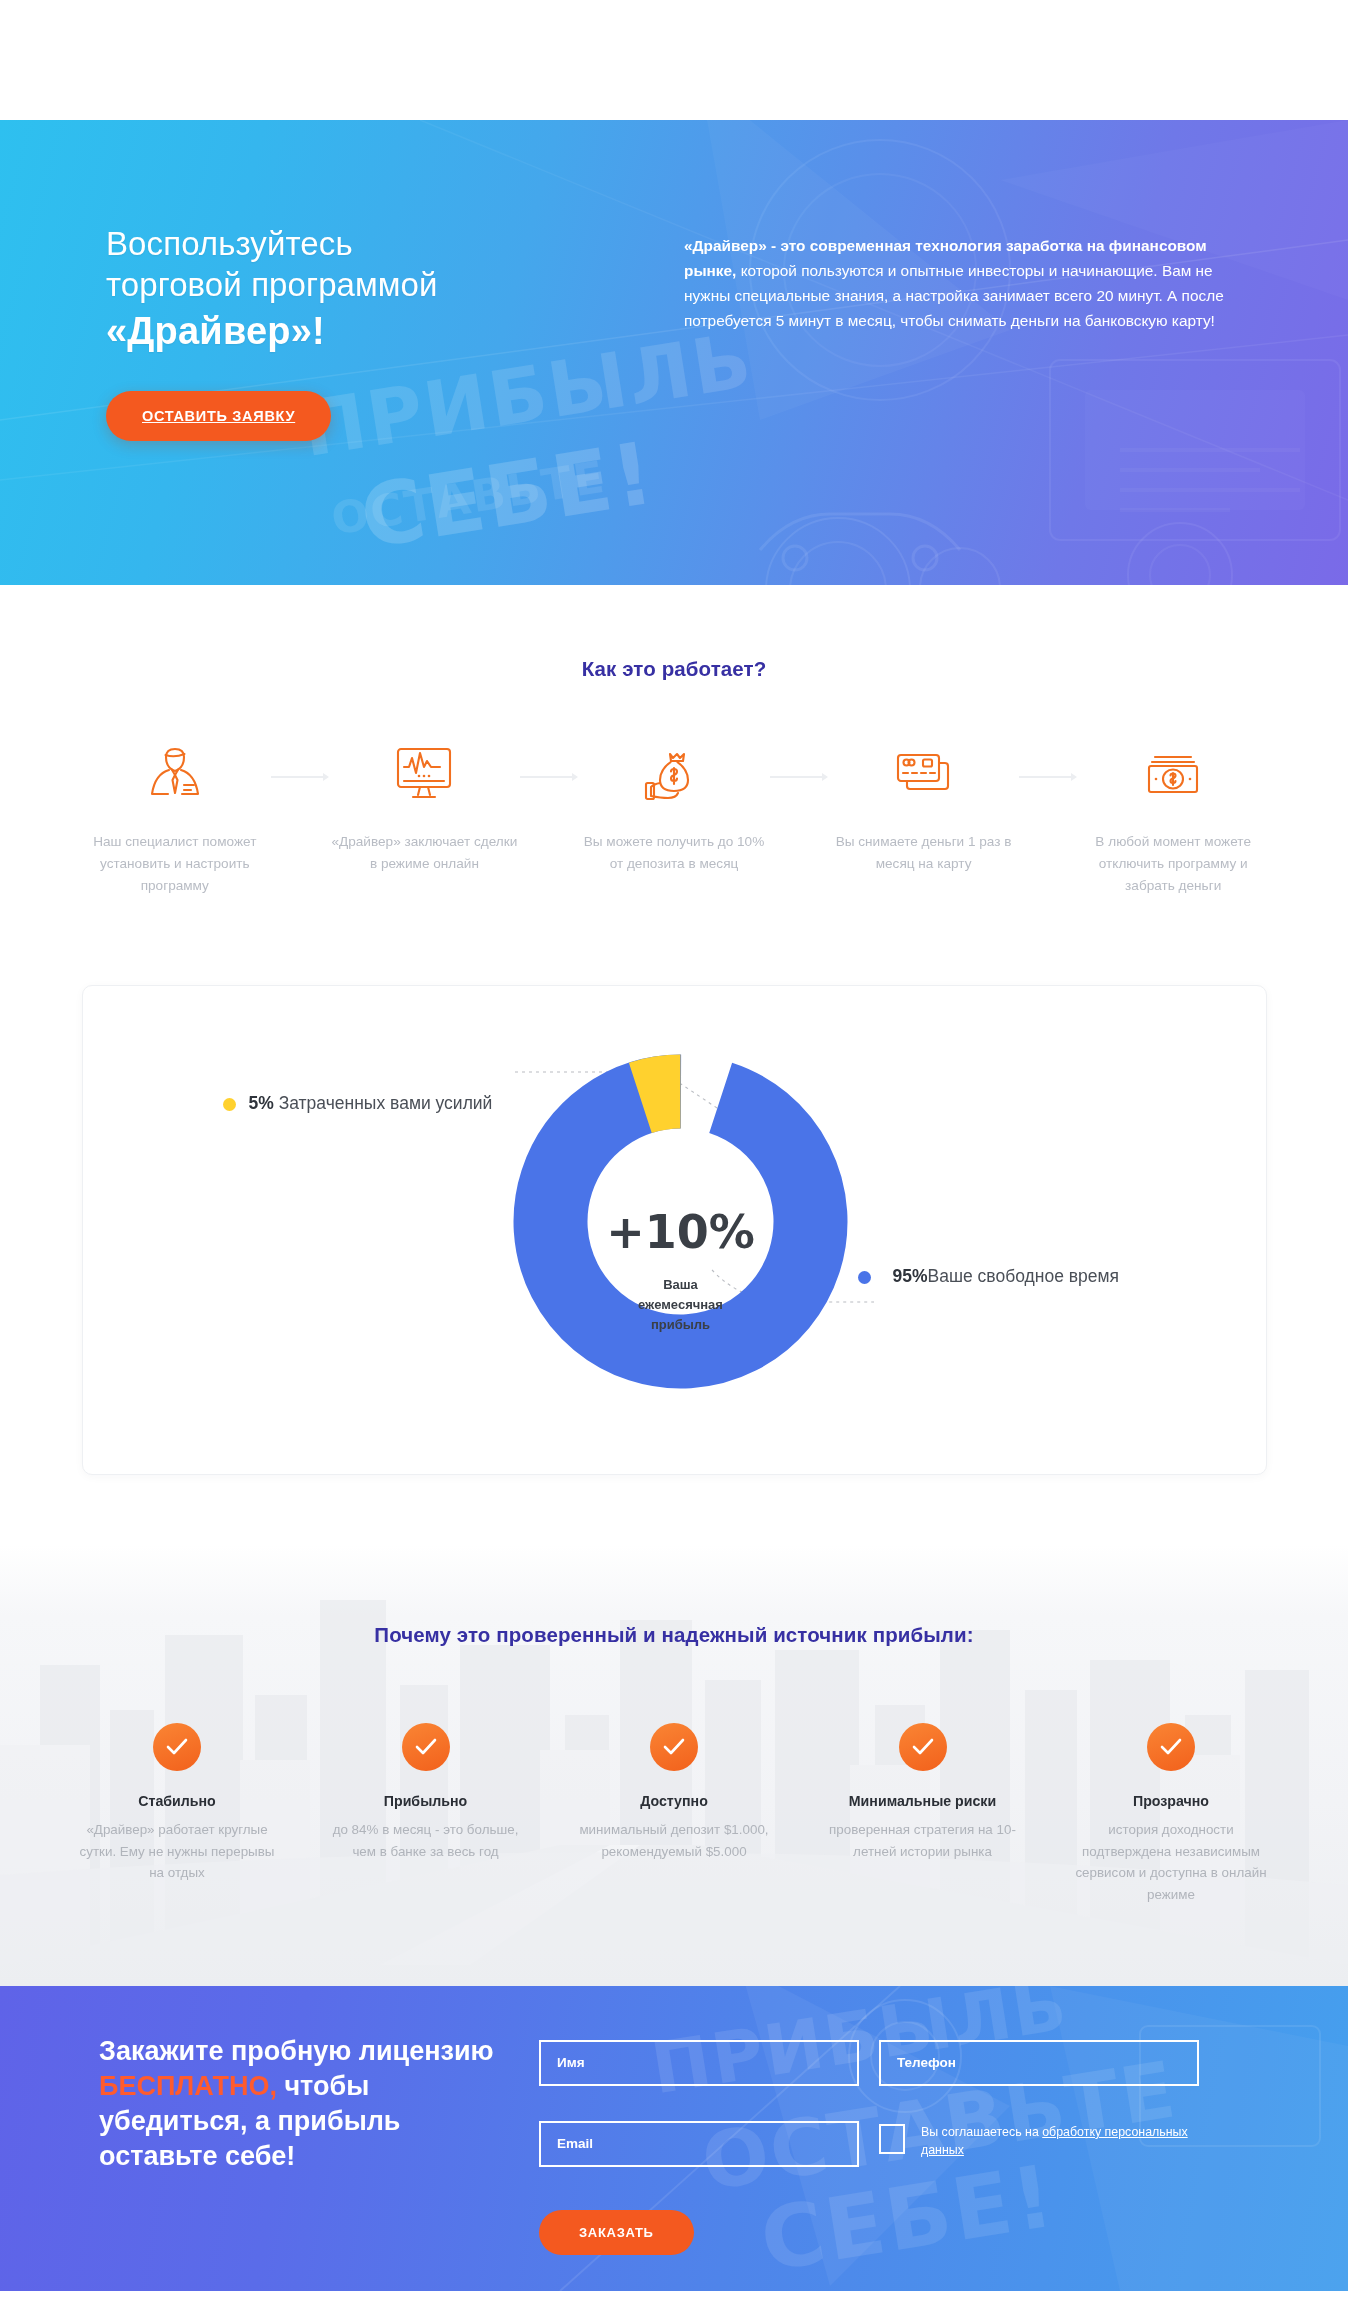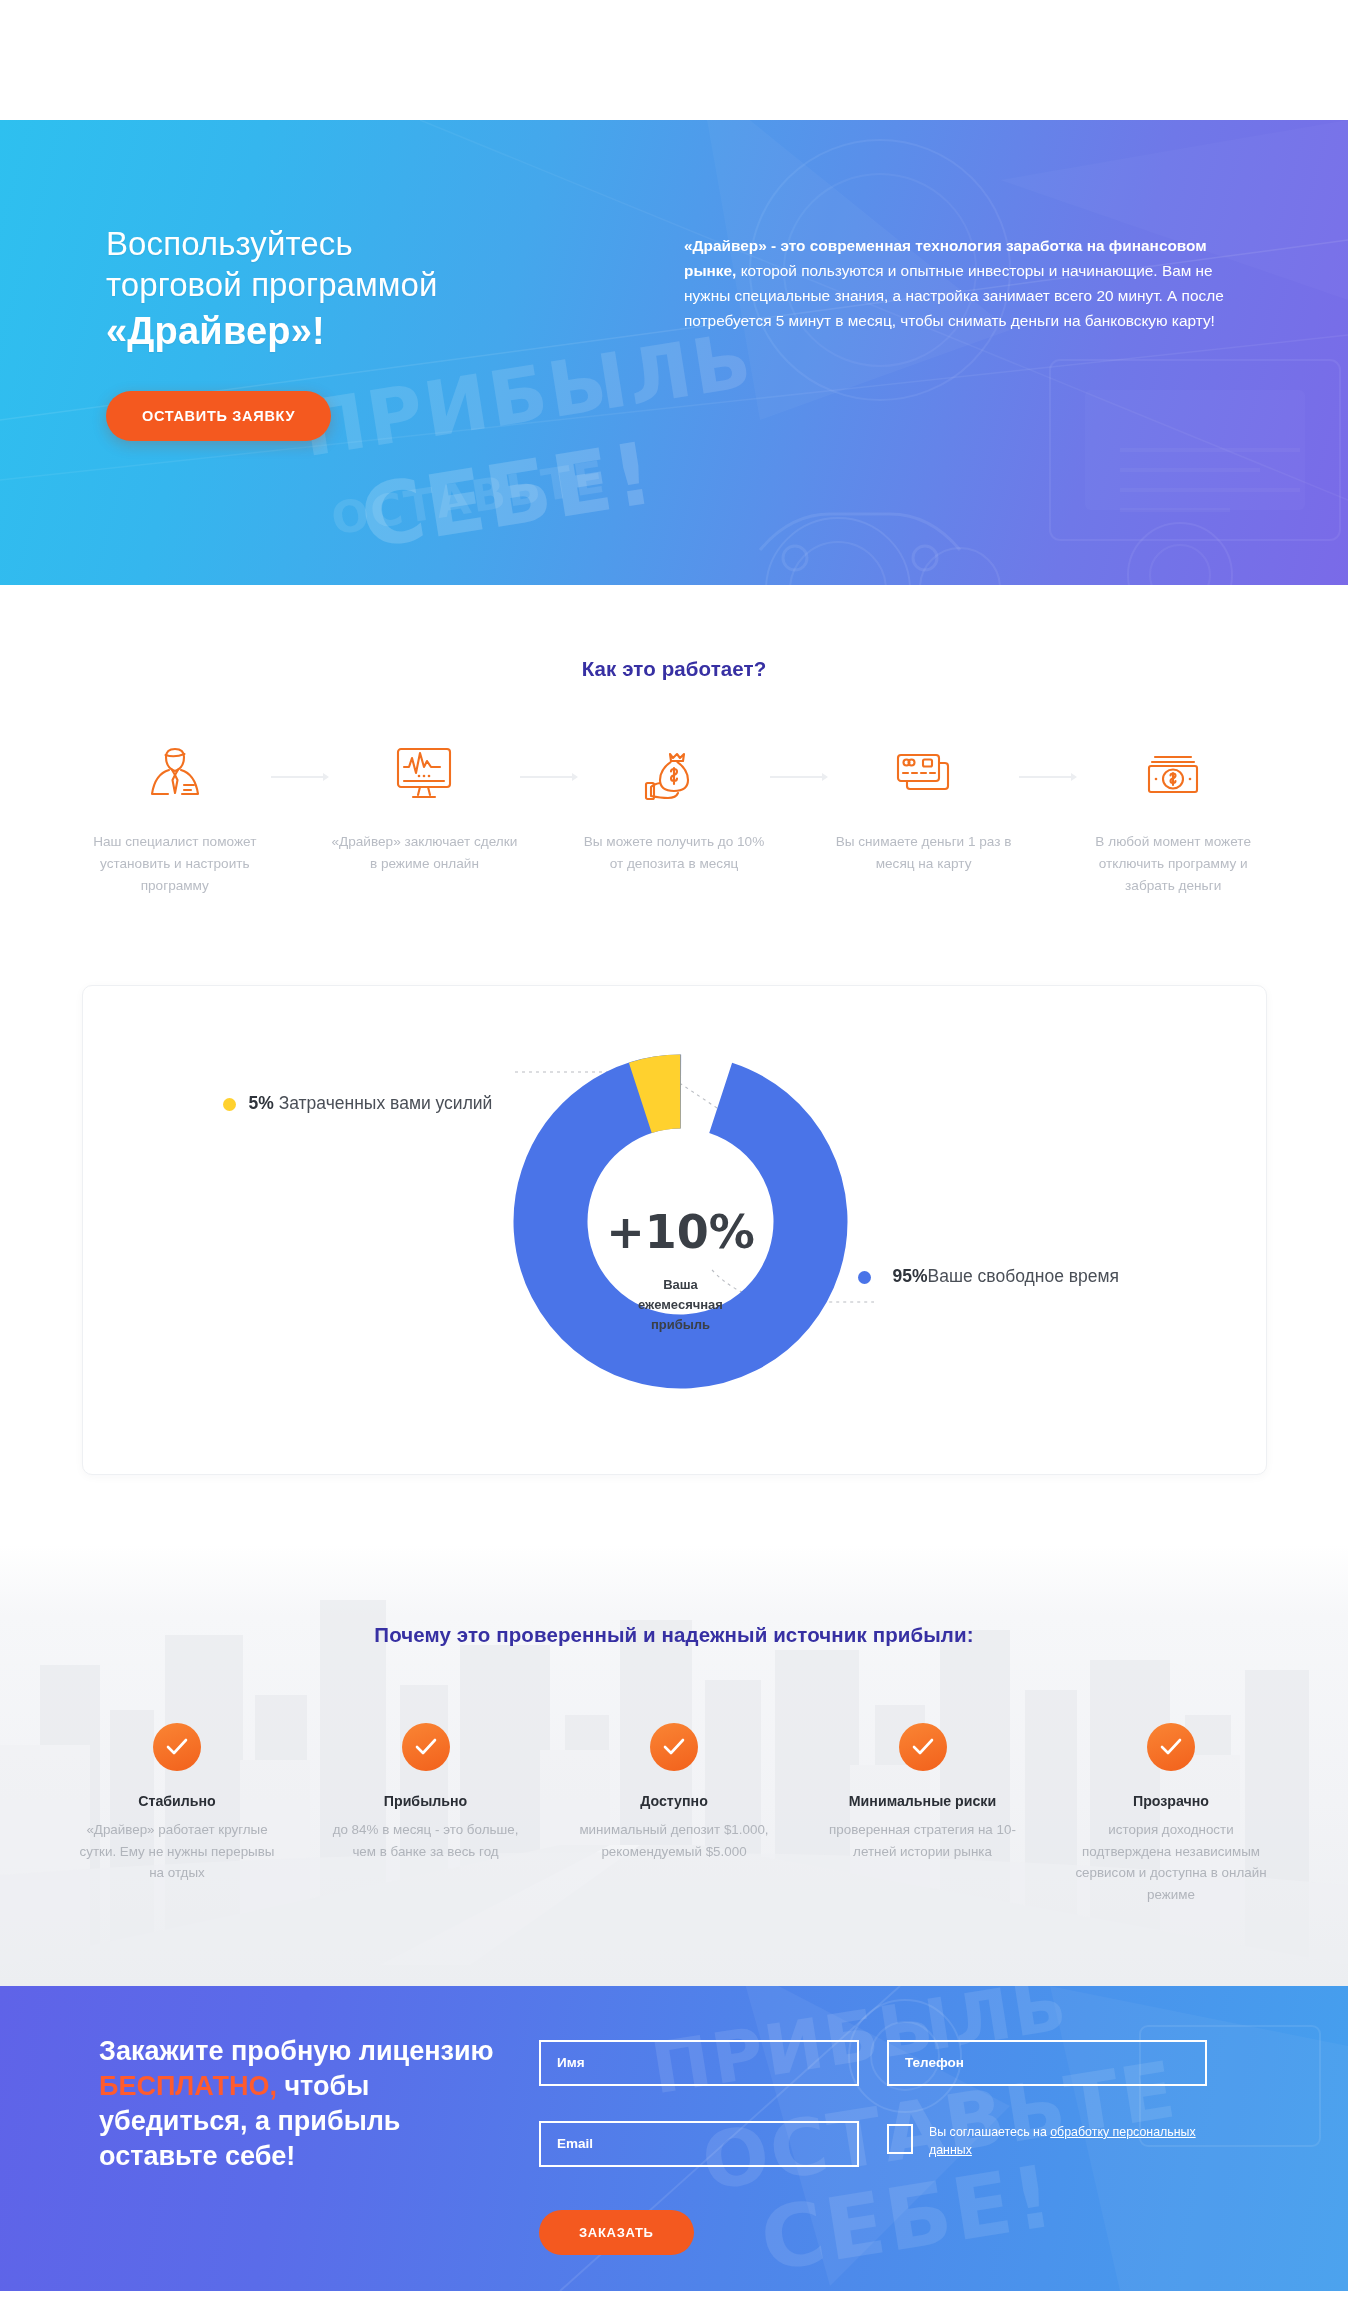--- a/index.html
+++ b/index.html
@@ -64,20 +64,21 @@
     background: #f4591f;
     color: #fff;
     border: none;
     border-radius: 40px;
     padding: 17px 36px;
     font-size: 14.5px;
     font-weight: 700;
     letter-spacing: .7px;
     cursor: pointer;
     box-shadow: 0 4px 14px rgba(180,60,10,.25);
+    text-decoration: underline;
   }
   .hero-right {
     width: 580px;
     padding-top: 10px;
     padding-right: 10px;
     color: #fff;
     font-size: 15.4px;
     line-height: 1.62;
   }
   .hero-right p { margin-bottom: 22px; }
@@ -212,21 +213,21 @@
     display: flex; padding-top: 48px;
   }
   .order-left { width: 430px; padding-left: 20px; }
   .order-h2 {
     color: #fff; font-size: 27px; font-weight: 800; line-height: 1.3;
   }
   .order-h2 .free {
     color: #ff5b2e; font-weight: 800;
   }
   .order-right { flex: 1; padding-left: 30px; padding-top: 6px; }
-  .form-row { display: flex; gap: 28px; margin-bottom: 35px; }
+  .form-row { display: flex; gap: 20px; margin-bottom: 35px; }
   .field {
     width: 320px; height: 46px;
     border: 2px solid #ffffff;
     background: transparent;
     color: #fff;
     font-size: 13.5px;
     font-weight: 700;
     padding: 0 16px;
     outline: none;
     font-family: "Liberation Sans", sans-serif;

